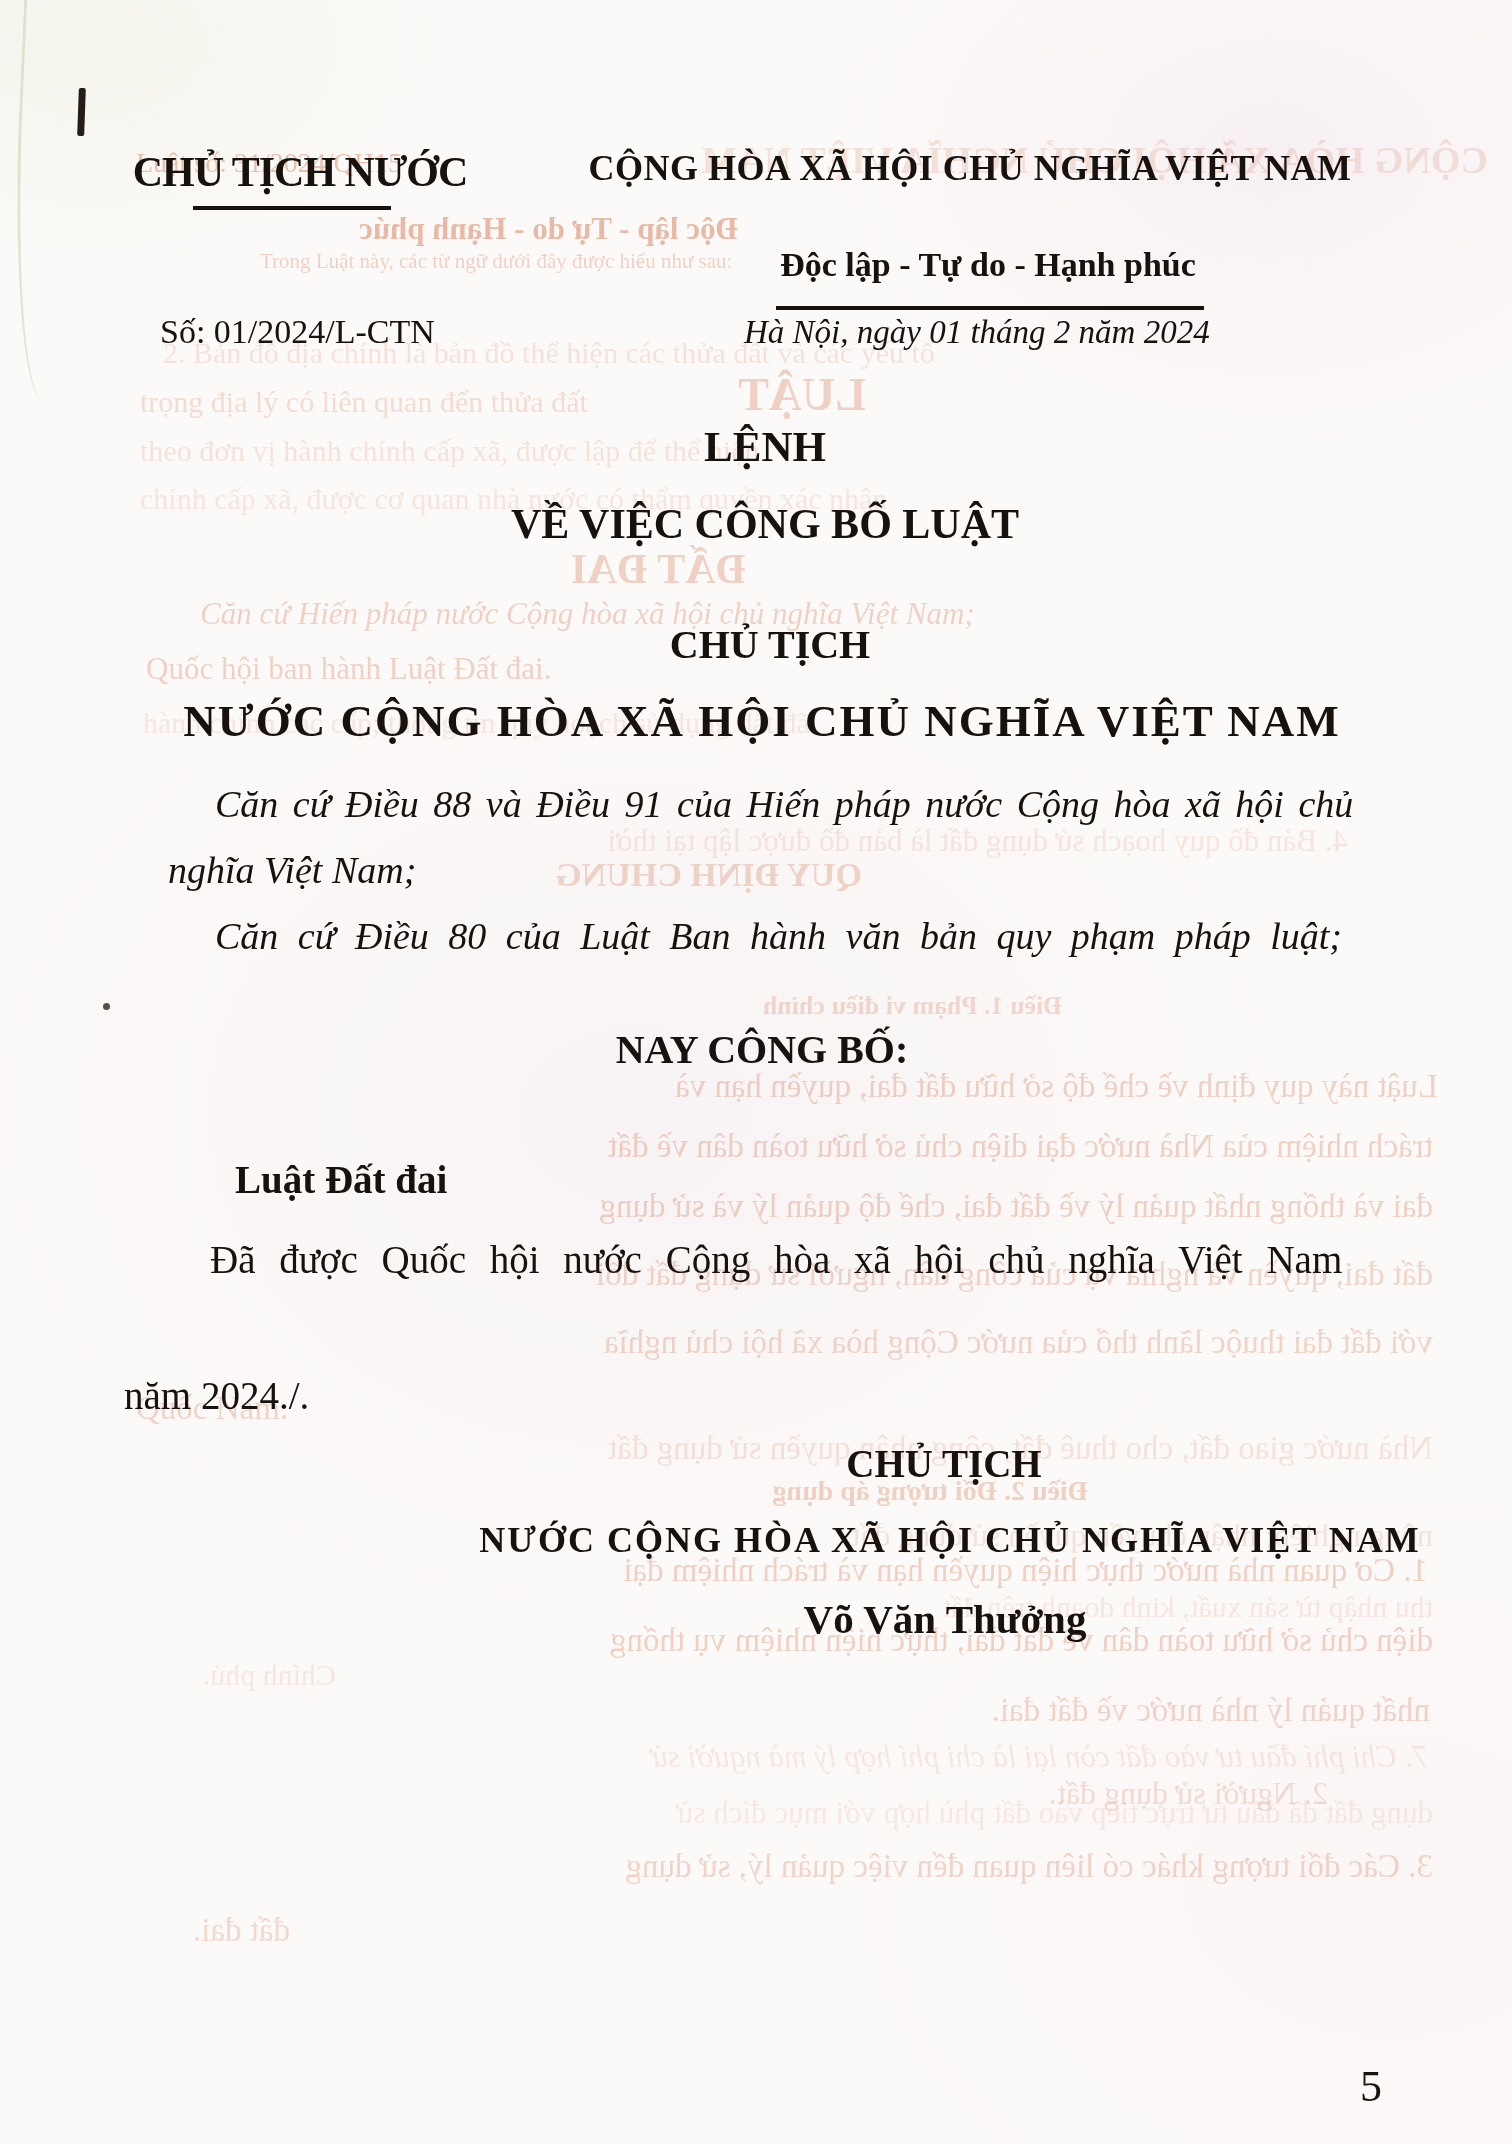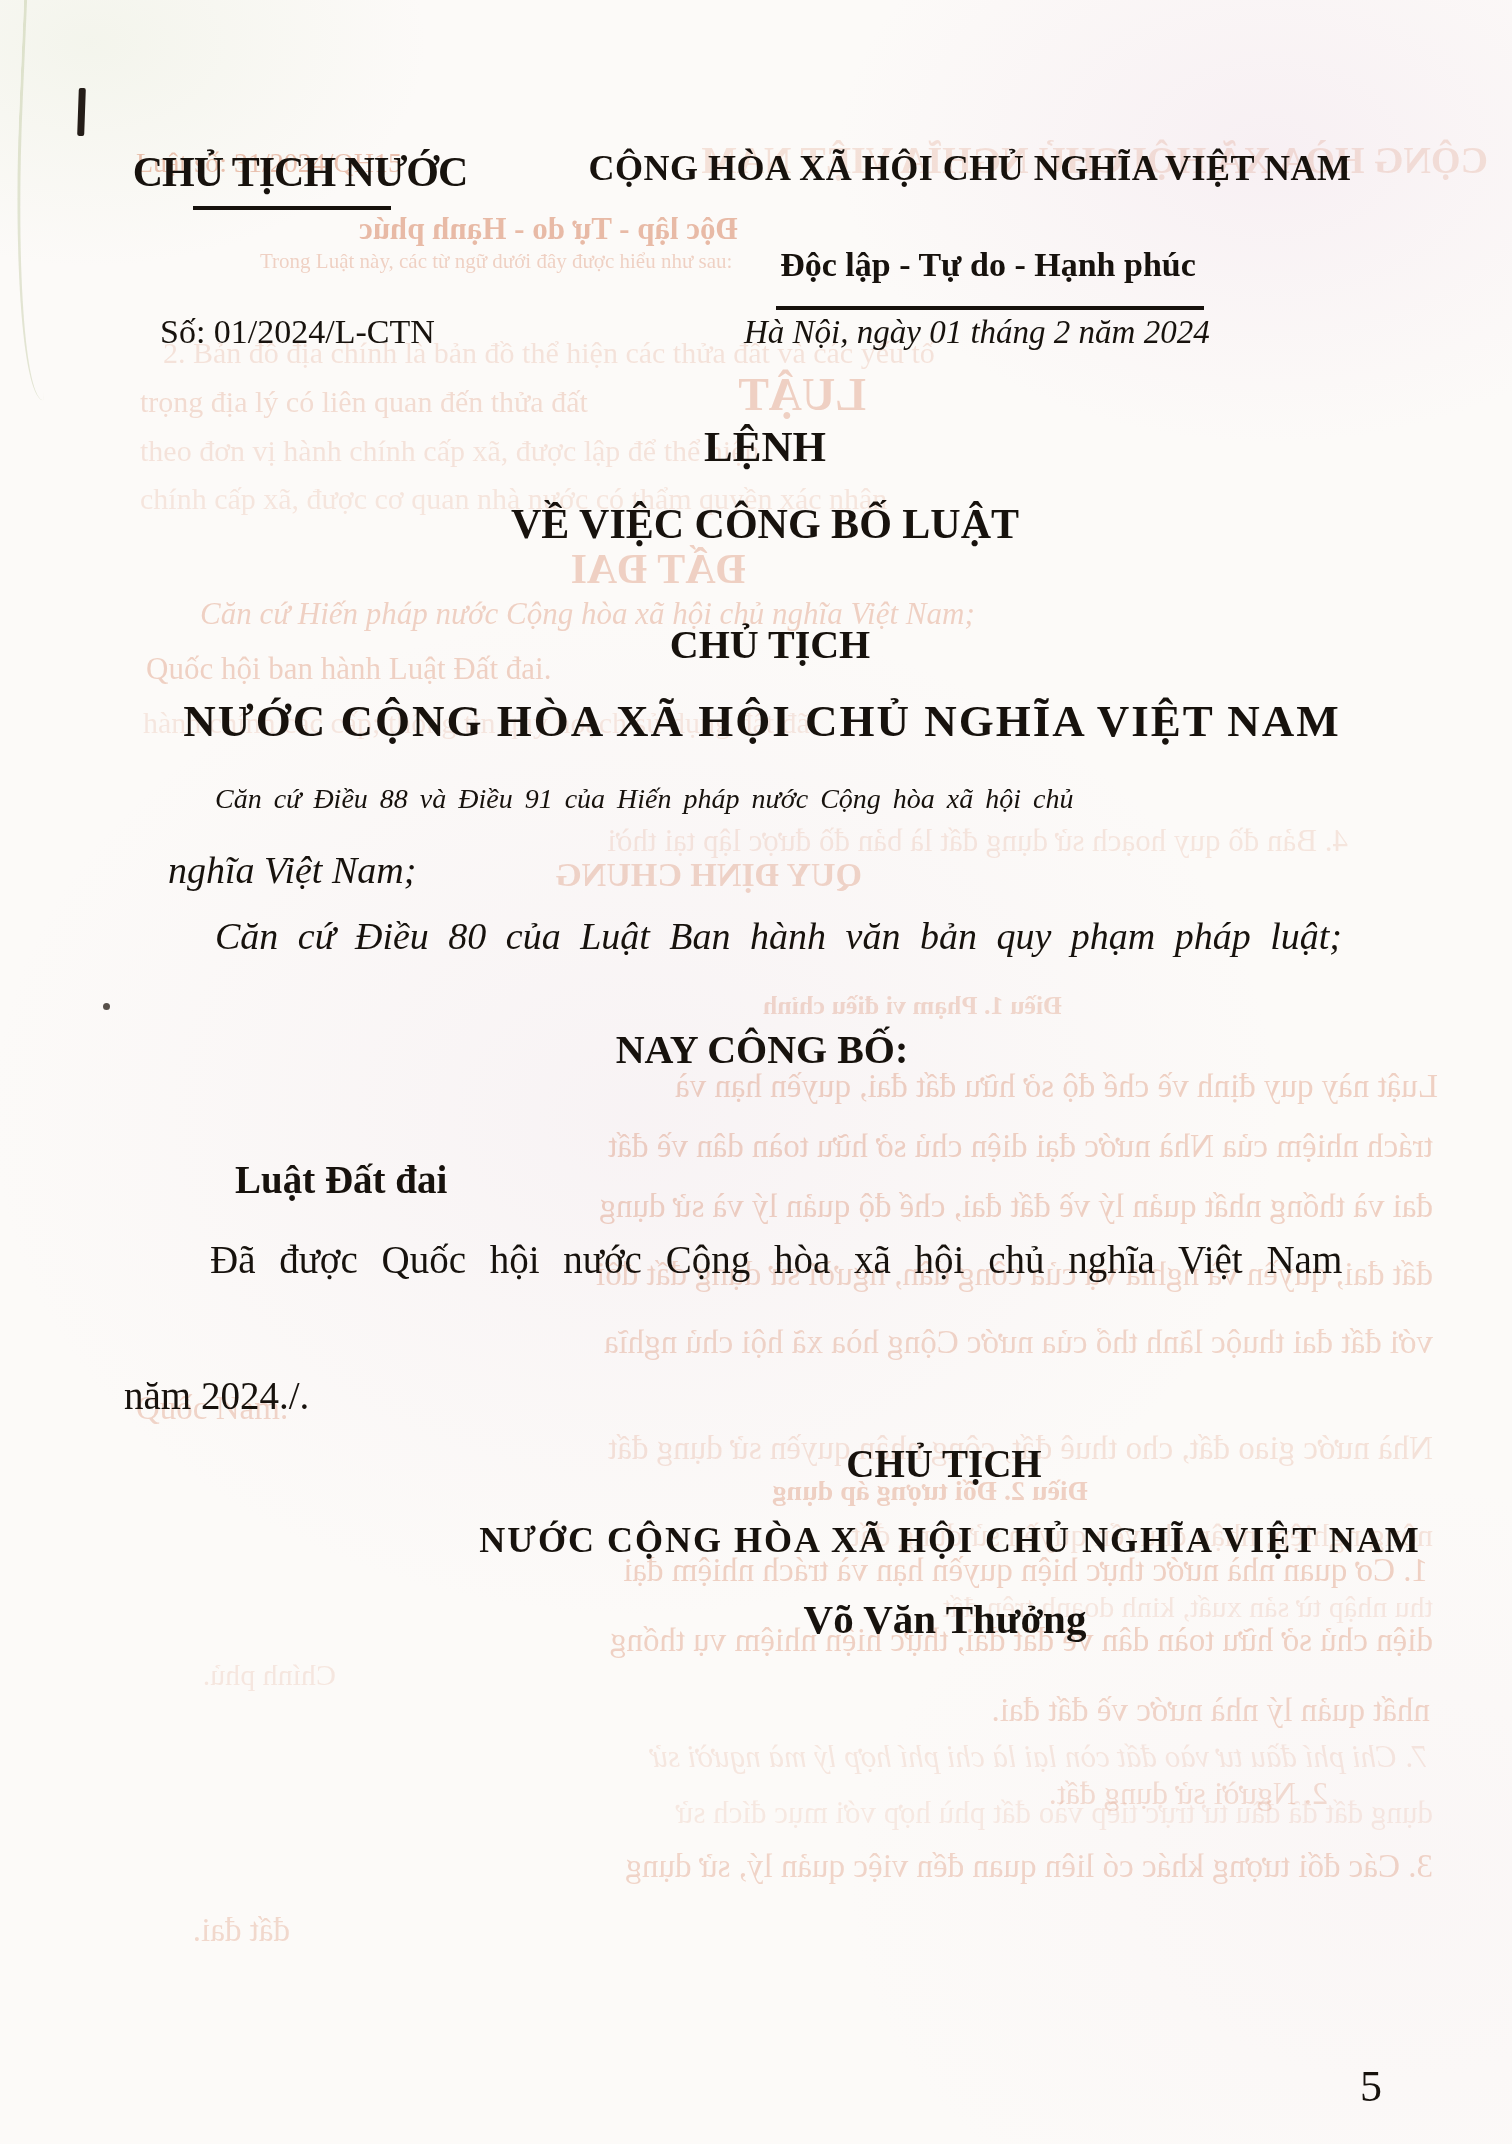--- a/index.html
+++ b/index.html
@@ -38,21 +38,21 @@
 
   .doc-number     { left: 160px; top: 312px; font-size: 34px; }
   .place-date     { left: 744px; top: 314px; font-size: 33px; }
 
   .order-title    { left: 765px; top: 422px; font-size: 43px; }
   .order-subtitle { left: 765px; top: 500px; font-size: 42px; }
 
   .issuer-title   { left: 770px; top: 622px; font-size: 40px; }
   .issuer-org     { left: 762px; top: 696px; font-size: 45px; letter-spacing: 2px; }
 
-  .pre1 { left: 215px; top: 783px; font-size: 28px; word-spacing: 5px; text-align: center; }
+  .pre1 { left: 215px; top: 783px; font-size: 38px; word-spacing: 5px; text-align: center; }
   .pre2 { left: 124px; top: 849px; font-size: 38px; margin-left: 44px; }
   .pre3 { left: 215px; top: 915px; font-size: 38px; word-spacing: 10px; }
 
   .announce-heading { left: 762px; top: 1027px; font-size: 40px; }
   .law-name         { left: 215px; top: 1158px; font-size: 39px; margin-left: 20px; }
 
   .body1 { left: 210px; top: 1238px; font-size: 39px; word-spacing: 14px; }
   .body2 { left: 124px; top: 1306px; font-size: 39px; word-spacing: 9px; }
   .body3 { left: 124px; top: 1374px; font-size: 39px; }
 

